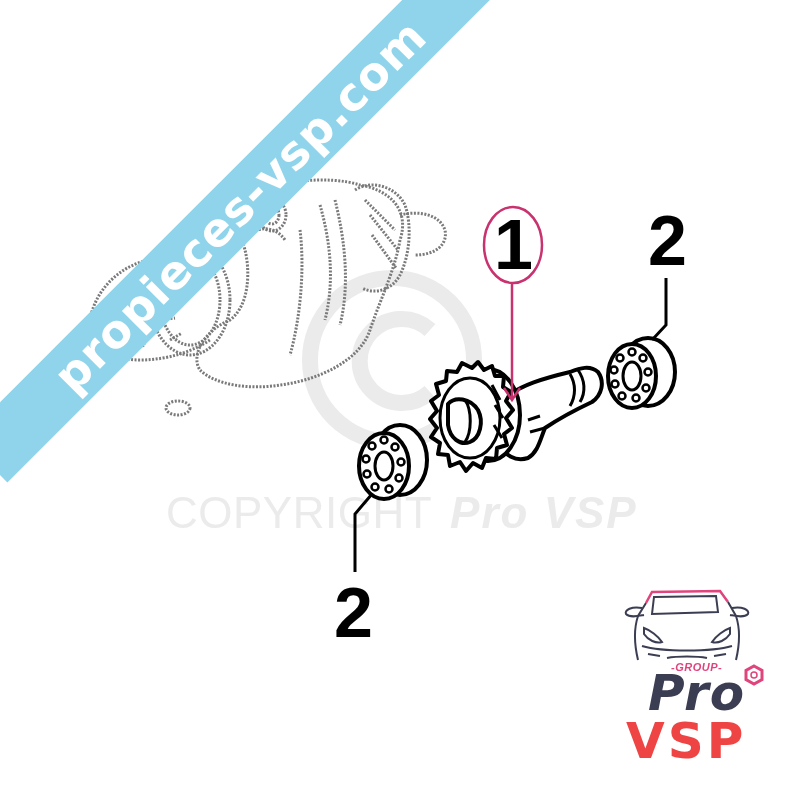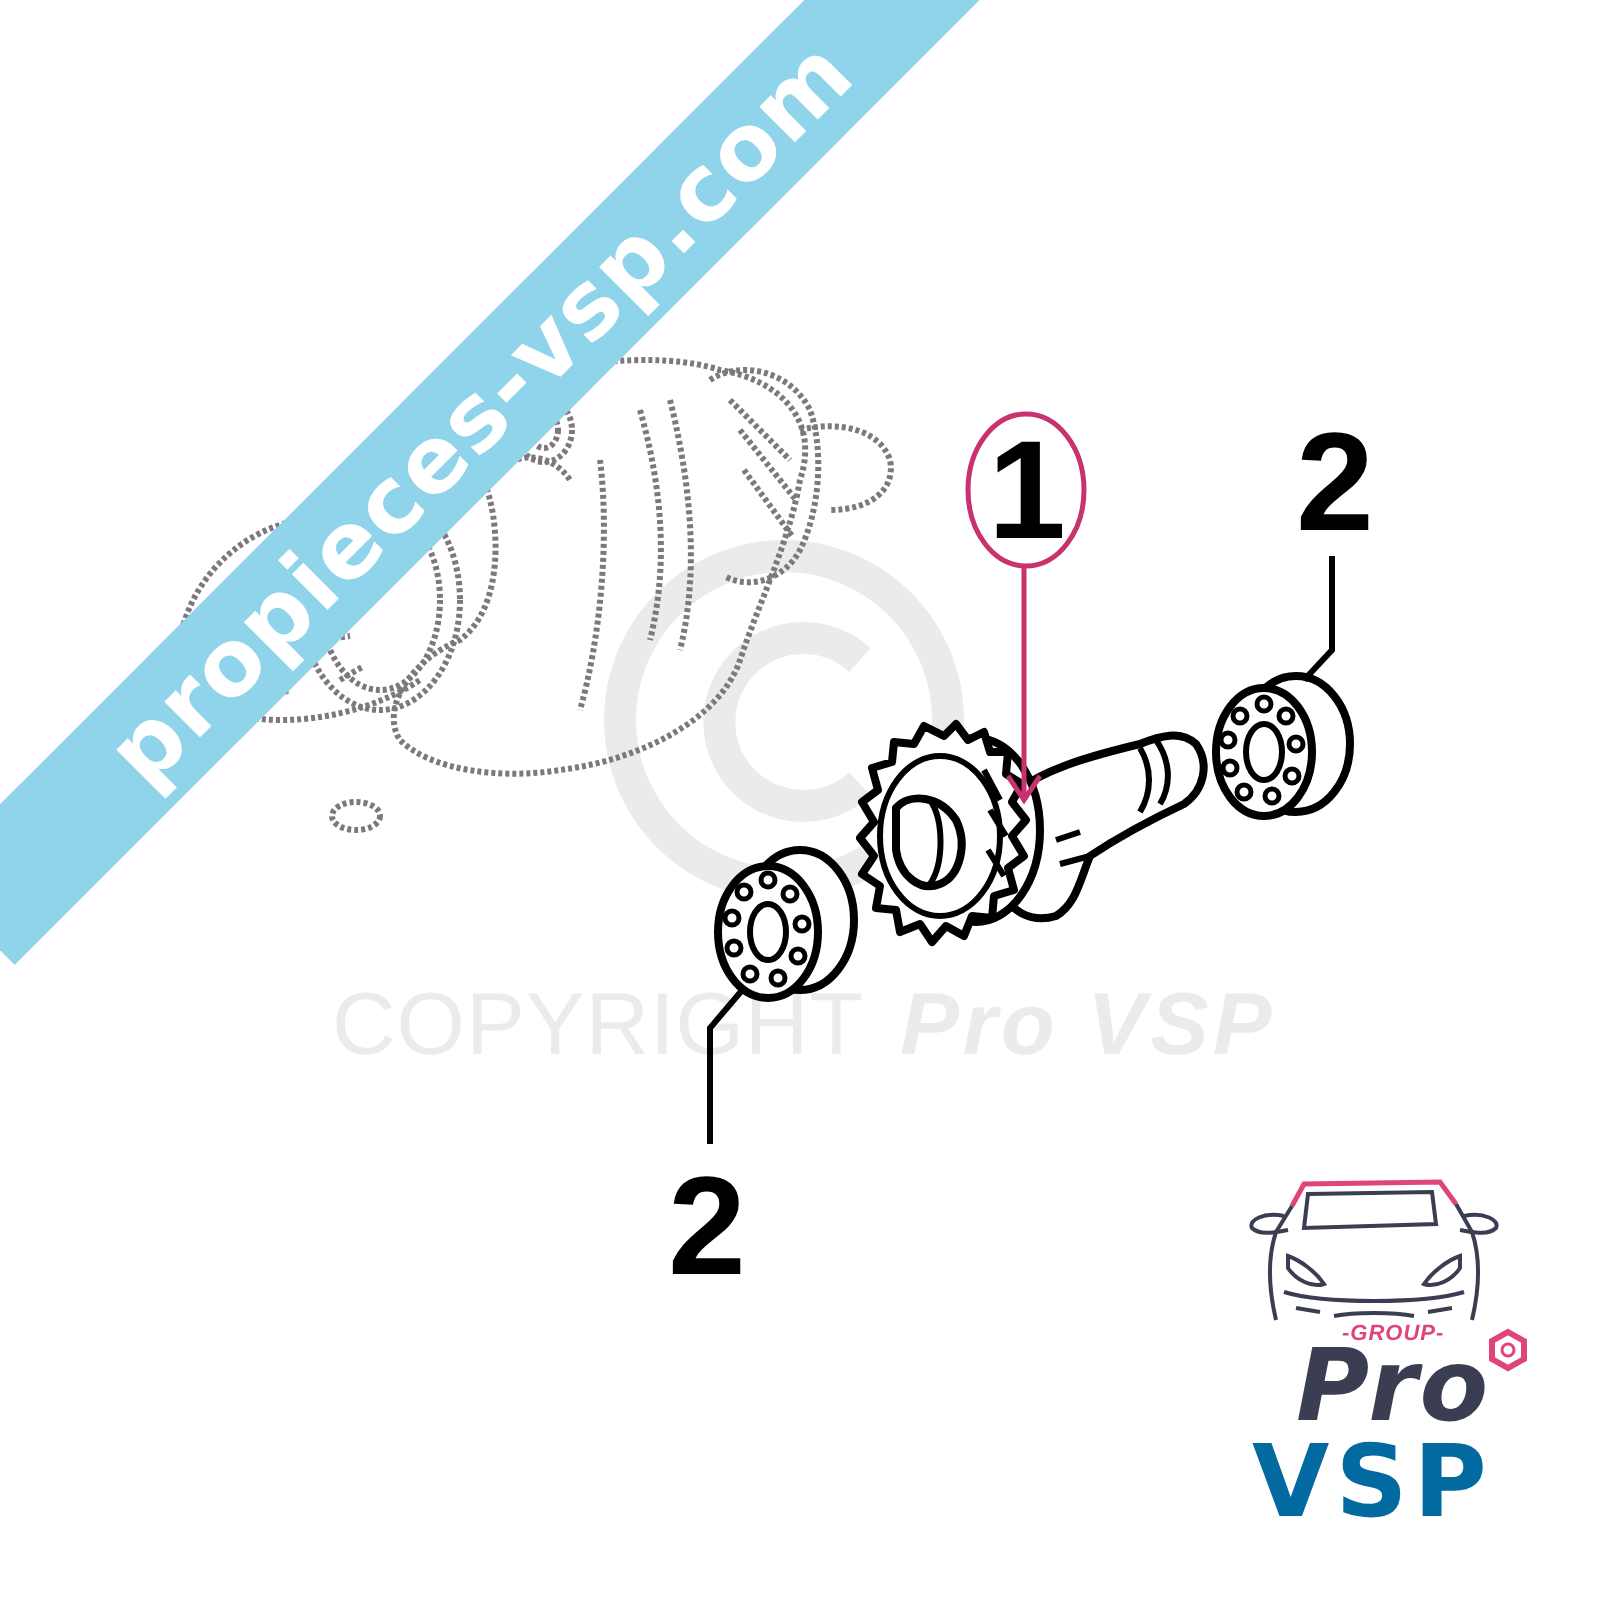--- a/index.html
+++ b/index.html
@@ -6,21 +6,21 @@
   body { width:800px; height:800px; position:relative; overflow:hidden; font-family:"Liberation Sans", sans-serif; }
   .layer { position:absolute; left:0; top:0; width:800px; height:800px; }
   .wm-text { position:absolute; left:166px; top:488px; font-family:"Liberation Sans", sans-serif; font-size:44px; color:#ebebeb; white-space:nowrap; letter-spacing:0.5px; }
   .wm-text .brand { font-style:italic; font-weight:bold; margin-left:18px; letter-spacing:2px; }
   .callout { position:absolute; font-family:"Liberation Sans", sans-serif; font-weight:bold; font-size:70px; color:#000; line-height:1; }
   .banner { position:absolute; left:-120px; top:175px; width:720px; height:62px; background:#8fd4ea; transform:rotate(-45deg); transform-origin:50% 50%; display:flex; align-items:center; justify-content:center; }
   .banner span { color:#ffffff; font-family:"DejaVu Sans", sans-serif; font-weight:bold; font-size:46px; letter-spacing:1px; white-space:nowrap; }
   .logo { position:absolute; left:612px; top:588px; width:170px; height:185px;text-align:right; }
   .logo-group { position:absolute; left:59px; top:73px; font-family:"Liberation Sans", sans-serif; font-style:italic; font-weight:bold; font-size:11px; color:#e0447d; white-space:nowrap; letter-spacing:0.5px; }
   .logo-pro { position:absolute; left:16px; top:80px; font-family:"DejaVu Sans", sans-serif; font-style:italic; font-weight:bold; font-size:50px; color:#3b3d52; line-height:1; letter-spacing:1px;margin-left:20px; }
-  .logo-vsp { position:absolute; left:14px; top:128px; font-family:"DejaVu Sans", sans-serif; font-weight:bold; font-size:50px; color:#0369a1; line-height:1; letter-spacing:3px; }
+  .logo-vsp { position:absolute; left:14px; top:128px; font-family:"DejaVu Sans", sans-serif; font-weight:bold; font-size:50px; color:#ef4444; line-height:1; letter-spacing:3px; }
 </style>
 </head>
 <body>
 
 <svg class="layer" viewBox="0 0 800 800">
   <circle cx="392" cy="360" r="82" fill="none" stroke="#ebebeb" stroke-width="16"></circle>
   <path d="M430 330 A42 42 0 1 0 430 392" fill="none" stroke="#ebebeb" stroke-width="16"></path>
 </svg>
 <div class="wm-text">
   <span>COPYRIGHT</span><span class="brand">Pro VSP</span>

